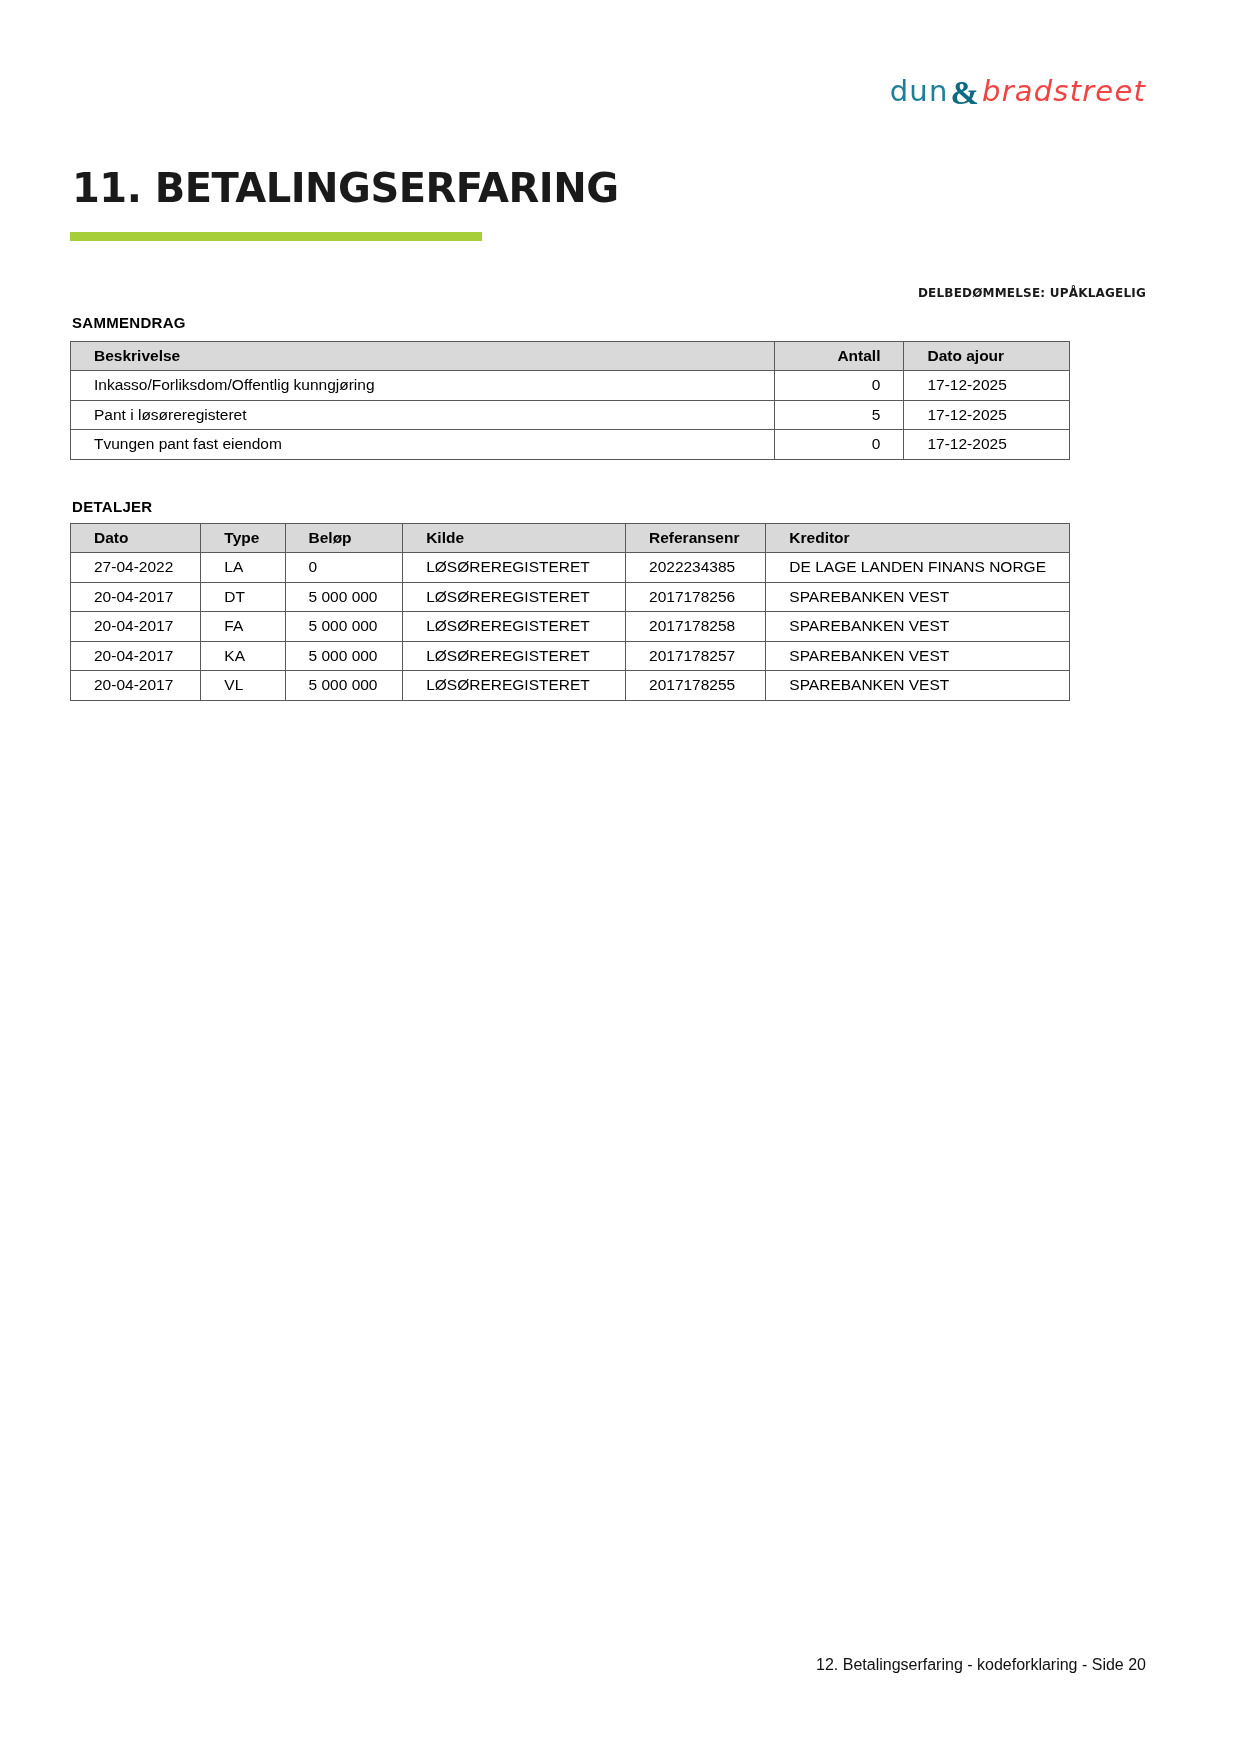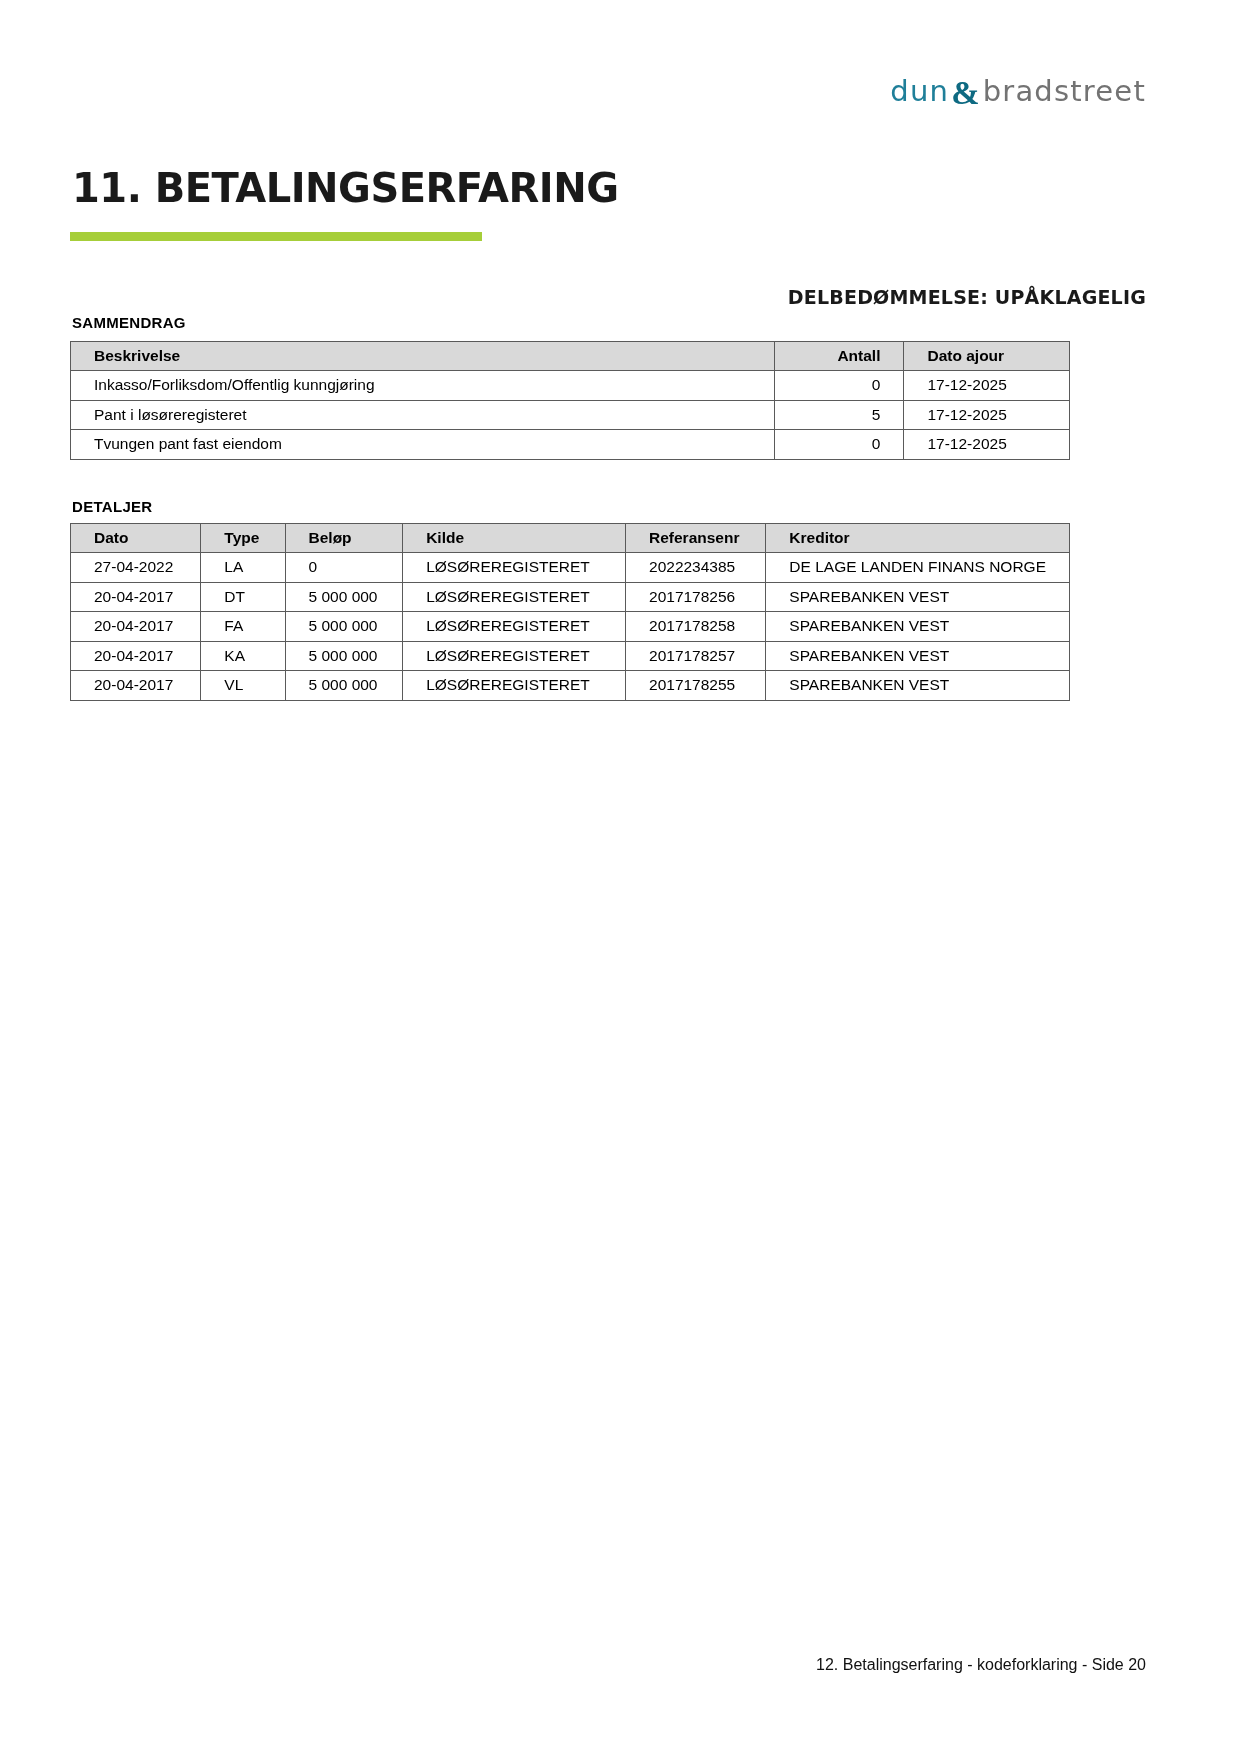--- a/index.html
+++ b/index.html
@@ -43,21 +43,22 @@
   .logo .amp {
     color: #0e6a82;
     font-family: "Liberation Serif", serif;
     font-weight: 700;
     font-size: 34px;
     margin: 0 2px;
     position: relative;
     top: 2px;
   }
   .logo .bradstreet {
-    color: #737373;
+    color: #ef4444;
+    font-style: italic;
   }
 
   
   .title {
     position: absolute;
     top: 165px;
     left: 72px;
     font-size: 40px;
     font-weight: bold;
     letter-spacing: -0.5px;
@@ -71,21 +72,21 @@
     width: 412px;
     height: 9px;
     background: #a6ce39;
   }
 
   
   .verdict {
     position: absolute;
     top: 286px;
     right: 95px;
-    font-size: 19px;
+    font-size: 12px;
     font-weight: bold;
     font-family: "DejaVu Sans", sans-serif;
     letter-spacing: 0.2px;
     color: #1a1a1a;
   }
 
   .label-sammendrag {
     position: absolute;
     top: 314px;
     left: 72px;

